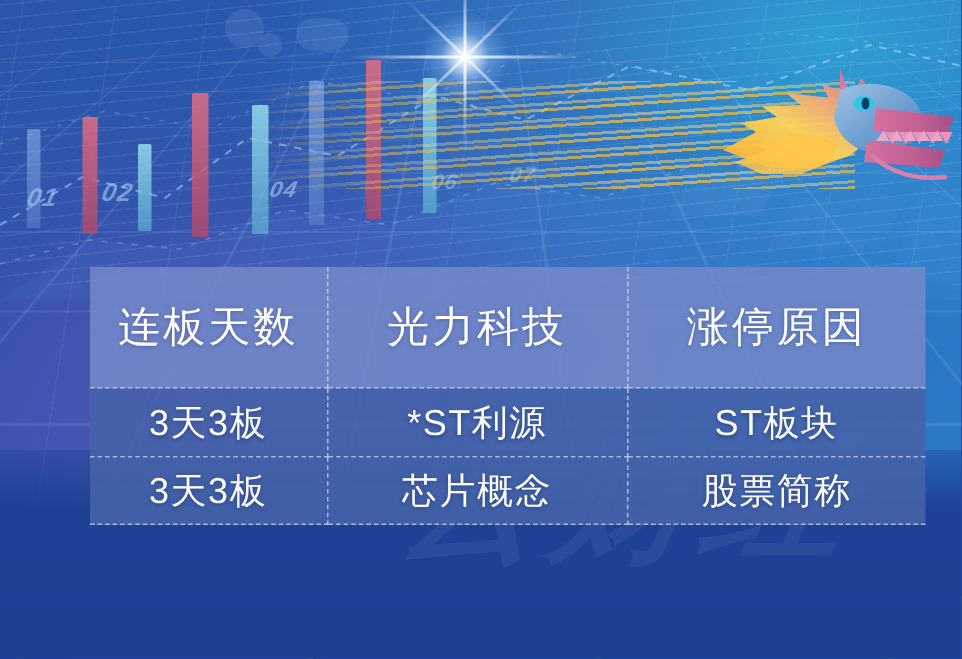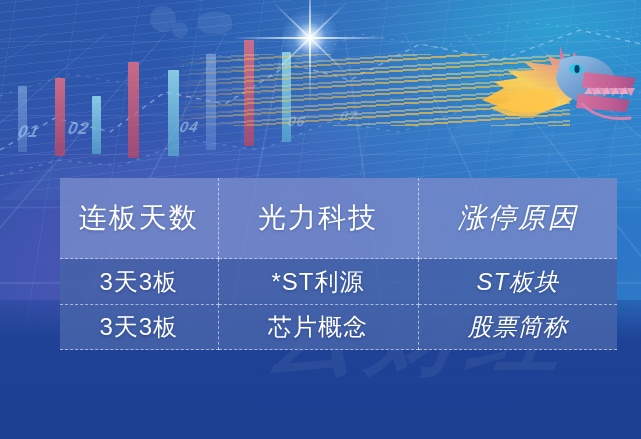--- a/index.html
+++ b/index.html
@@ -116,21 +116,21 @@
   
   .table{
     position:absolute;left:60px;top:163px;width:557px;
     border-collapse:collapse;table-layout:fixed;margin-top:15px;
   }
   .table th,.table td{
     padding:0;text-align:center;color:#ffffff;
     border-right:1px dashed rgba(255,255,255,.55);
     border-bottom:1px dashed rgba(255,255,255,.55);
   }
-  .table th:last-child,.table td:last-child{border-right:none;font-style:italic;}
+  .table th:last-child,.table td:last-child{border-right:none;}
   .table thead th{
     background:rgba(115,137,200,.88);
     height:80px;font-size:28px;font-weight:400;letter-spacing:2px;
     border-bottom:1px dashed rgba(255,255,255,.5);
     text-shadow:0 1px 3px rgba(20,40,100,.35);
   }
   .table tbody td{
     background:rgba(70,99,168,.88);
     font-size:24px;font-weight:400;letter-spacing:1px;
     text-shadow:0 1px 3px rgba(15,35,95,.45);

